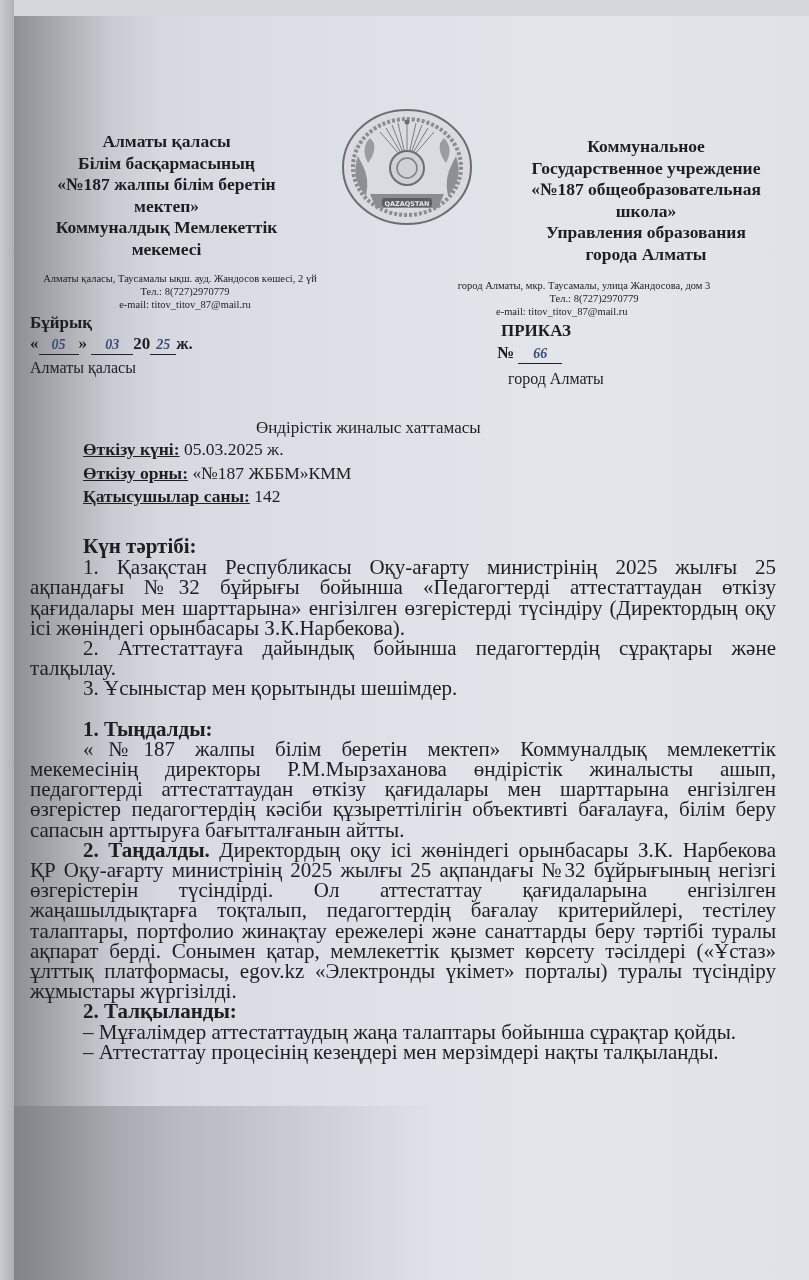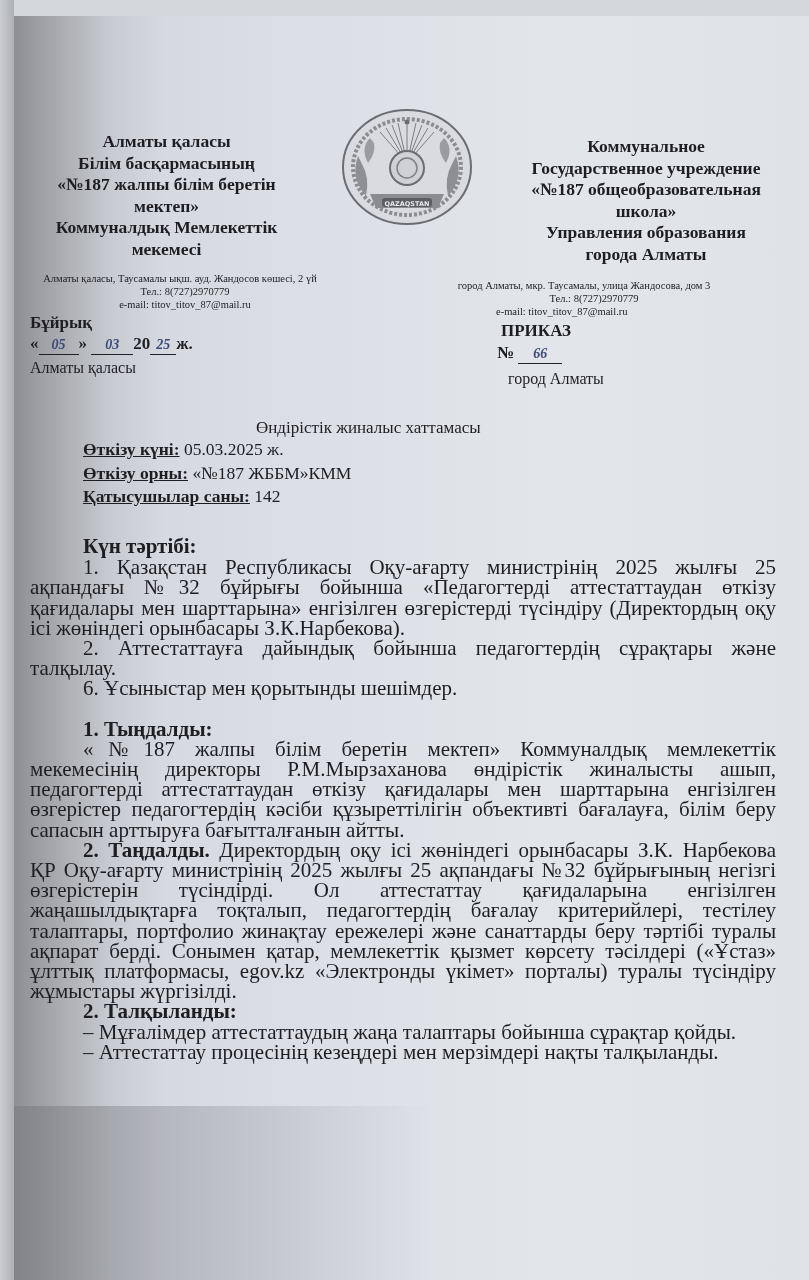--- a/index.html
+++ b/index.html
@@ -128,21 +128,21 @@
     <div>
       <div class="line just indent">1. Қазақстан Республикасы Оқу-ағарту министрінің 2025 жылғы 25</div>
       <div class="line just">ақпандағы №32 бұйрығы бойынша «Педагогтерді аттестаттаудан өткізу</div>
       <div class="line just">қағидалары мен шарттарына» енгізілген өзгерістерді түсіндіру (Директордың оқу</div>
       <div class="line">ісі жөніндегі орынбасары З.К.Нарбекова).</div>
     </div>
     <div>
       <div class="line just indent">2. Аттестаттауға дайындық бойынша педагогтердің сұрақтары және</div>
       <div class="line">талқылау.</div>
     </div>
-    <div class="line indent">6. Ұсыныстар мен қорытынды шешімдер.</div>
+    <div class="line indent">3. Ұсыныстар мен қорытынды шешімдер.</div>
 
     <div style="height:20px;"></div>
     <div class="indent" style="font-weight:bold;">1. Тыңдалды:</div>
     <div>
       <div class="line just indent">«№187 жалпы білім беретін мектеп» Коммуналдық мемлекеттік</div>
       <div class="line just">мекемесінің директоры Р.М.Мырзаханова өндірістік жиналысты ашып,</div>
       <div class="line just">педагогтерді аттестаттаудан өткізу қағидалары мен шарттарына енгізілген</div>
       <div class="line just">өзгерістер педагогтердің кәсіби құзыреттілігін объективті бағалауға, білім беру</div>
       <div class="line">сапасын арттыруға бағытталғанын айтты.</div>
     </div>

